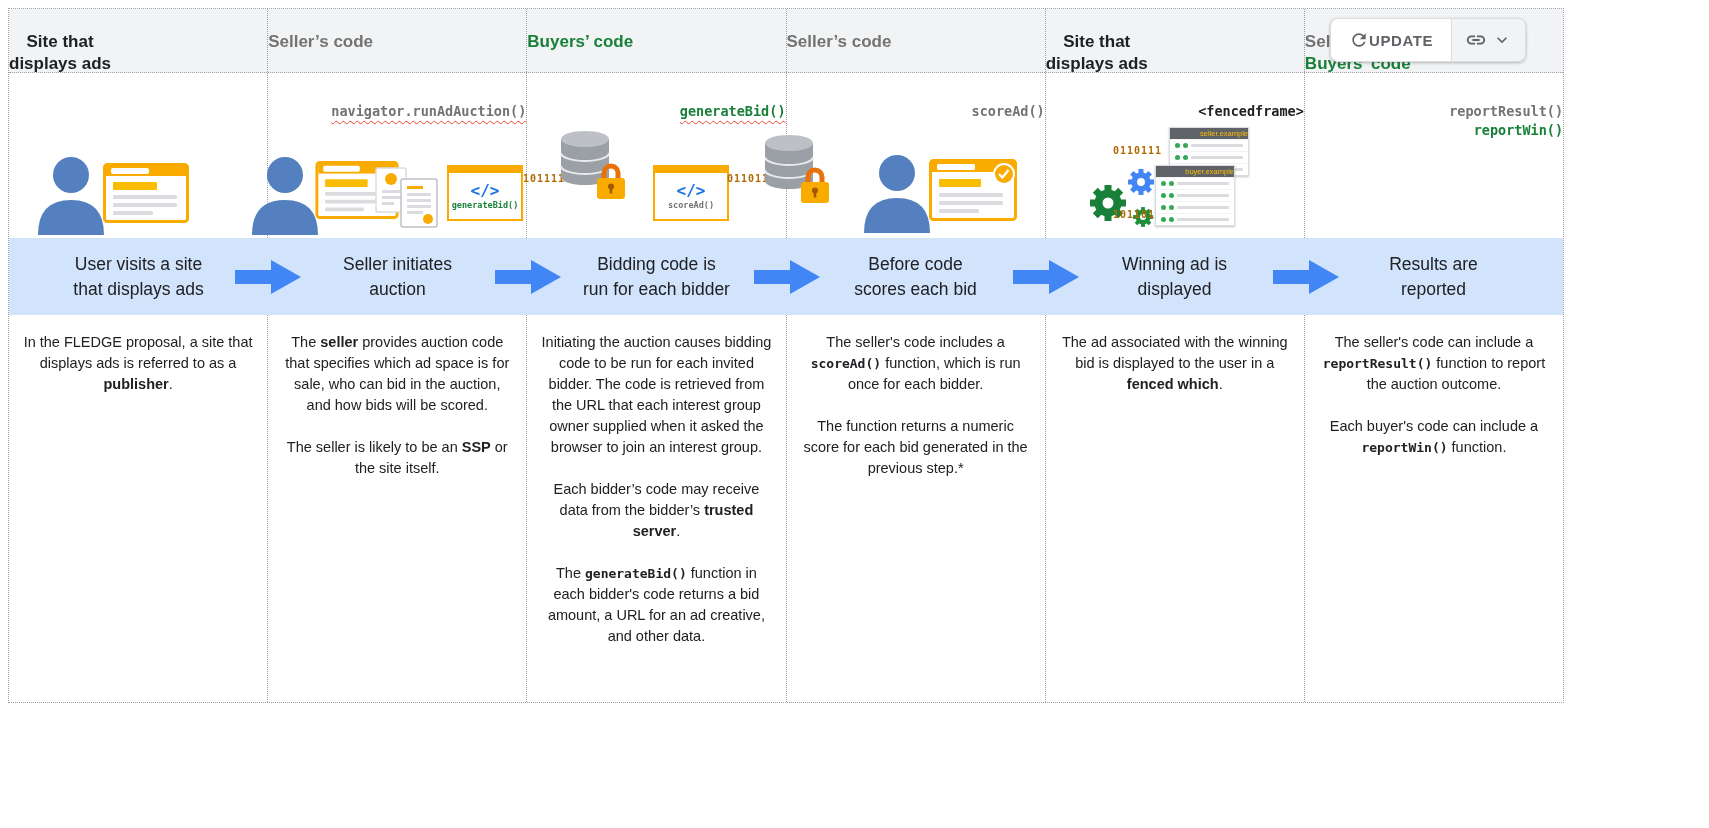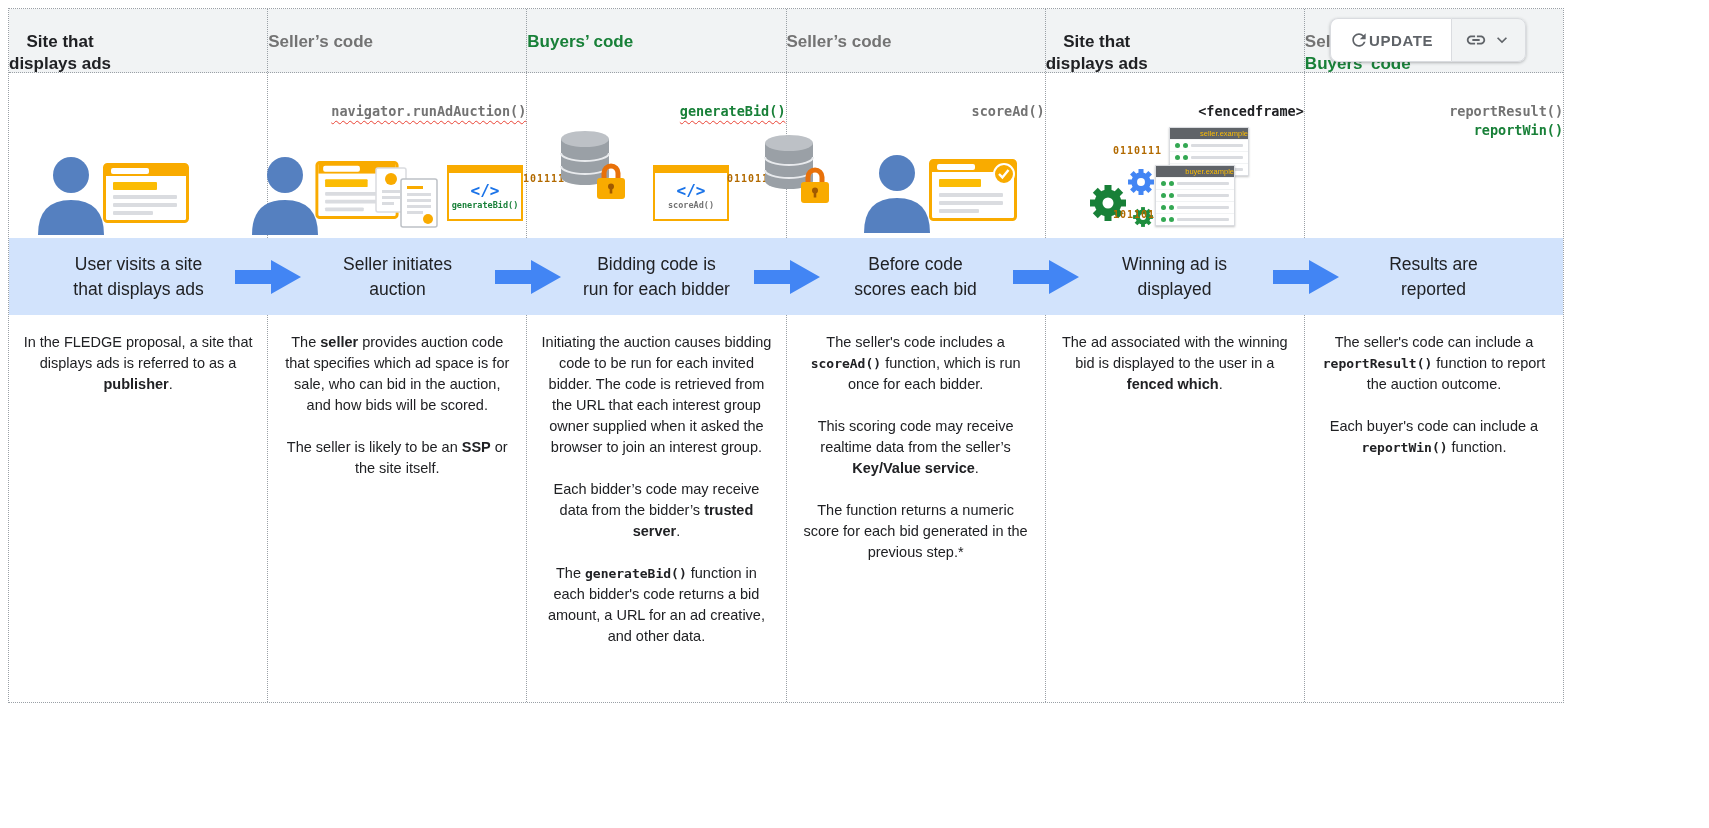--- a/index.html
+++ b/index.html
@@ -339,21 +339,20 @@
           <p><span>The </span><b>seller</b><span> provides auction code that specifies which ad space is for sale, who can bid in the auction, and how bids will be scored.</span></p>
           <p><span>The seller is likely to be an </span><b>SSP</b><span> or the site itself.</span></p>
         </div>
       <div class="cell">
           <p><span>Initiating the auction causes bidding code to be run for each invited bidder.  The code is retrieved from the URL that each interest group owner supplied when it asked the browser to join an interest group.</span></p>
           <p><span>Each bidder’s code may receive data from the bidder’s </span><b>trusted server</b><span>.</span></p>
           <p><span>The </span><b class="mono">generateBid()</b><span> function in each bidder's code returns a bid amount, a URL for an ad creative, and other data.</span></p>
         </div>
       <div class="cell">
           <p><span>The seller's code includes a </span><b class="mono">scoreAd()</b><span> function, which is run once for each bidder.</span></p>
-          <p><span>This scoring code may receive realtime data from the seller’s </span><b>Key/Value service</b><span>.</span></p>
           <p><span>The function returns a numeric score for each bid generated in the previous step.*</span></p>
         </div>
       <div class="cell">
           <p><span>The ad associated with the winning bid is displayed to the user in a </span><b>fenced which</b><span>.</span></p>
         </div>
       <div class="cell">
           <p><span>The seller's code can include a </span><b class="mono">reportResult()</b><span> function to report the auction outcome.</span></p>
           <p><span>Each buyer's code can include a </span><b class="mono">reportWin()</b><span> function.</span></p>
         </div>
     </div>

